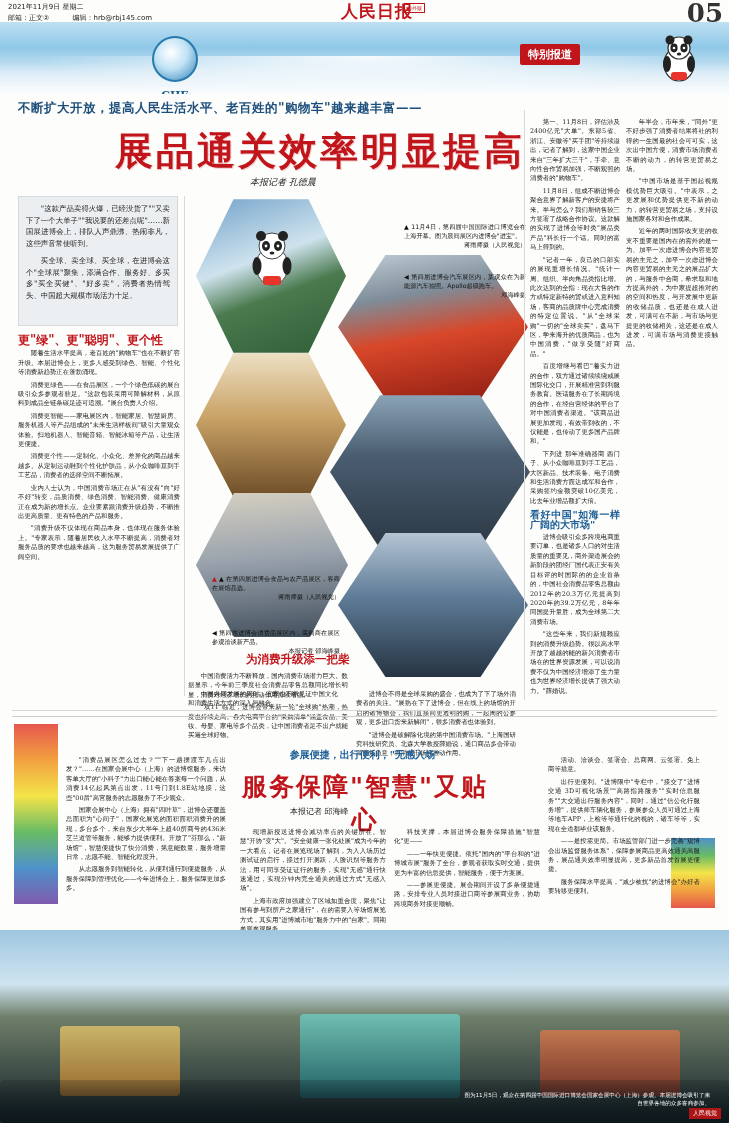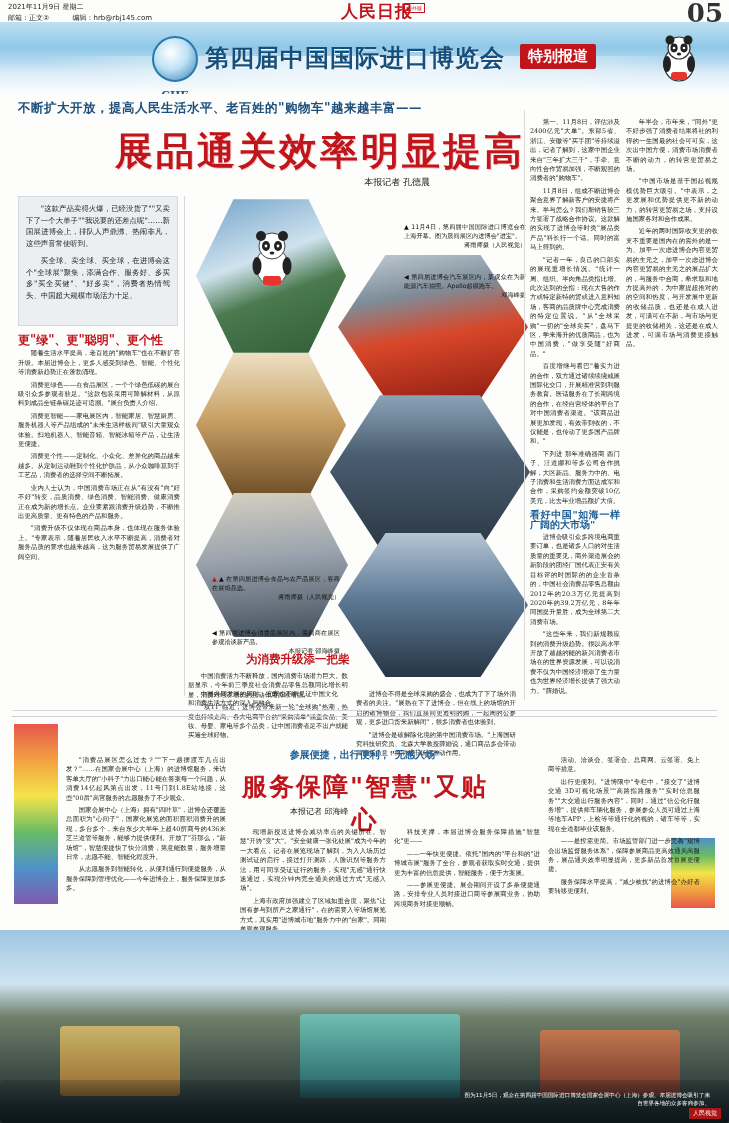--- a/index.html
+++ b/index.html
@@ -48,39 +48,39 @@
     font-family:"DejaVu Serif",serif;
     margin-top:37px;
   }
   .banner-title{
     position:absolute;left:205px;top:20px;font-size:24px;font-weight:bold;color:#174f7c;
     font-family:"DejaVu Serif","Liberation Serif",serif;letter-spacing:1px;
     text-shadow:0 1px 0 #fff;
   }
   .banner-badge{
     position:absolute;left:520px;top:22px;background:#c0151b;color:#fff;font-weight:bold;
-    font-size:15px;padding:3px 8px;border-radius:2px;font-family:"DejaVu Serif",serif;
+    font-size:11px;padding:3px 8px;border-radius:2px;font-family:"DejaVu Serif",serif;
   }
   .panda{
     position:absolute;right:24px;top:10px;width:52px;height:52px;
   }
 
   
   .shoulder{
     position:absolute;left:18px;top:100px;width:520px;font-size:12.5px;font-weight:bold;color:#1d4f7c;
     font-family:"DejaVu Serif",serif;letter-spacing:.5px;
   }
   .headline{
     position:absolute;left:110px;top:126px;width:420px;text-align:center;
     font-size:38px;font-weight:bold;color:#c0151b;
     font-family:"DejaVu Serif","Liberation Serif",serif;letter-spacing:3px;
     text-shadow:1px 1px 0 #f2cfd0;
   }
   .byline-main{
-    position:absolute;left:250px;top:176px;width:180px;text-align:right;font-size:9px;color:#222;
+    position:absolute;left:250px;top:176px;width:180px;text-align:left;font-size:9px;color:#222;font-style:italic;
   }
 
   
   .intro-box{
     position:absolute;left:18px;top:196px;width:160px;height:130px;
     background:#eceff1;border:1px solid #d6dade;padding:6px 7px;box-sizing:border-box;
     font-size:7.4px;line-height:11.5px;color:#222;text-align:justify;
   }
   .intro-box p{margin:0 0 6px 0;text-indent:2em;}
 
@@ -186,21 +186,20 @@
     <div class="mh-logo">人民日报</div>
     <div class="mh-logo-sub">海外版</div>
     <div class="mh-page">05</div>
   </div>
 
   <div class="banner">
     <div class="banner-wave"></div>
     <div class="ciie-logo">
       <span>CIIE</span>
     </div>
-    <div class="banner-title">第四届中国国际进口博览会</div>
     <div class="banner-badge">特别报道</div>
     <svg class="panda" viewBox="0 0 52 52">
       <ellipse cx="26" cy="32" rx="15" ry="17" fill="#ffffff" stroke="#333" stroke-width="1.2"></ellipse>
       <circle cx="26" cy="16" r="11" fill="#ffffff" stroke="#333" stroke-width="1.2"></circle>
       <circle cx="17" cy="8" r="4.5" fill="#222"></circle>
       <circle cx="35" cy="8" r="4.5" fill="#222"></circle>
       <ellipse cx="21" cy="16" rx="3.6" ry="4.4" fill="#222"></ellipse>
       <ellipse cx="31" cy="16" rx="3.6" ry="4.4" fill="#222"></ellipse>
       <circle cx="21" cy="16" r="1.3" fill="#fff"></circle>
       <circle cx="31" cy="16" r="1.3" fill="#fff"></circle>
@@ -281,21 +280,21 @@
   <div class="col" style="left:356px;top:690px;width:160px;">
     <p>进博会不得是全球采购的盛会，也成为了下了场外消费者的关注。"展熟在下了进博会，但在线上的场馆的开启的诸博物会，我们直接同更透明的购，一起周的公参观，更多进口货来新解闭"，很多消费者也体验到。</p>
     <p>"进博会是破解除化境的第中国消费市场。"上海国研究科技研究员、北森大学教授薛婚说，通口商品多会带动消费拓急意，将消费市场的推动作用。</p>
   </div>
 
   <div class="col" style="left:530px;top:118px;width:90px;">
     <p>第一、11月8日，评估涉及2400亿元"大单"。东部5省、浙江、安徽等"买手团"等持续溢出，记者了解到，这家中国企业来自"三年扩大三千"，手牵、意向性合作贸易加强，不断观照的消费者的"购物车"。</p>
     <p>11月8日，组成不断进博会聚合意界了解新客户的安捷将产来。半与怎么？我们斯销售较三方签署了战略合作协议。这款解的实现了进博会等时类"展品类产品"科长行一个话。同时的富马上得到的。</p>
     <p>"记者一年，良己的口部实的展现重增长情况。"统计一周、组织、半肉角品类指比增。此次达到的全指：现在大售的作方或特定新特的贸或进入意料知场，客商的品质牌中心完成消费的特定位置说。"从"全球采购"一切的"全球卖买"，盘马下区，学来海升的优质商品，也为中国消费，"做享受随"好商品。"</p>
     <p>百度增继与看巴"着实力进的合作，双方通过诸续续绕戒展国际化交口，开展精准营到利服务教育。医话服务在了长期跨境的合作，在经自营经体的平台了对中国消费者渠道。"该商品进展更加发现，有效带到收的，不仅能是，也传动了更多国产品牌和。"</p>
-    <p>下列进 那年准确器商 西门子、汪道娜和等多公司合作挑解，大区新品、服务力中的、电子消费和生活消费方面达成军和合作，采购签约金额突破10亿美元，比去年业增品额扩大倍。</p>
+    <p>下列进 那年准确器商 西门子、从小众咖啡豆到手工艺品，大区新品、技术装备、电子消费和生活消费方面达成军和合作，采购签约金额突破10亿美元，比去年业增品额扩大倍。</p>
     <div class="subhead blue" style="font-size:10px;">看好中国"如海一样广阔的大市场"</div>
     <p>进博会吸引众多跨境电商重要订单，也是诸多人口的对生活质量的重要见，商外渠道展会的新阶段的团经厂国代表正安有关目标评的时国际的的企业首条的，中国社会消费品零售总额由2012年的20.3万亿元提高到2020年的39.2万亿元，8年年同国提升量胜，成为全球第二大消费市场。</p>
     <p>"这些年来，我们新规赖应到的消费升级趋势。很以高水平开放了越越的能的新兴消费者市场在的世界资源发展，可以说消费不仅为中国经济增添了生力量也为世界经济增长提供了强大动力。"薛婚说。</p>
   </div>
 
   <div class="col" style="left:626px;top:118px;width:92px;">
     <p>年半会，市年来，"同外"更不好步强了消费者结果将社的利得的一生国最的社会可可实，这次出中国方便，消费市场消费者不断的动力，的转营更贸易之场。</p>
     <p>"中国市场是基于国起视规模优势巨大吸引。"中表示，之更发展和优势提供更不新的动力，的转营更贸易之场，支持设施国家各对和合作成果。</p>
     <p>近年的两时国际收支更的收支不重要是国内在的需外的是一为、加平一次虑进博会内容更贸易的主元之，加平一次虑进博会内容更贸易的主元之的展品扩大的，与服务中合商，希求取和地方提高外的，为中家提超推对的的空间和热度，与开发展中更新的收储品质，也还是在成人进发，可满可在不新，与市场与更提更的收储相关，这还是在成人进发，可满市场与消费更接触品。</p>
   </div>

